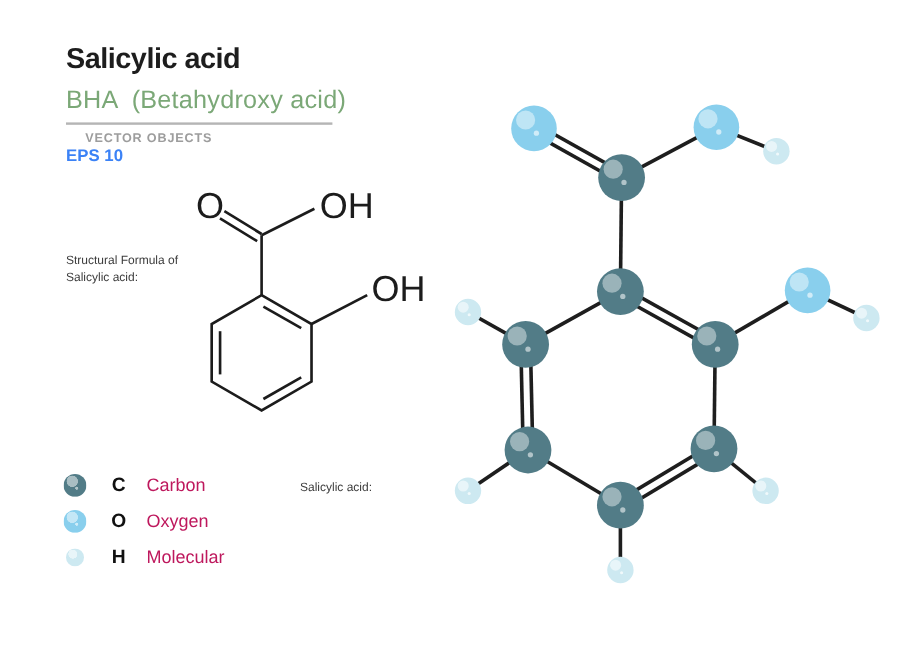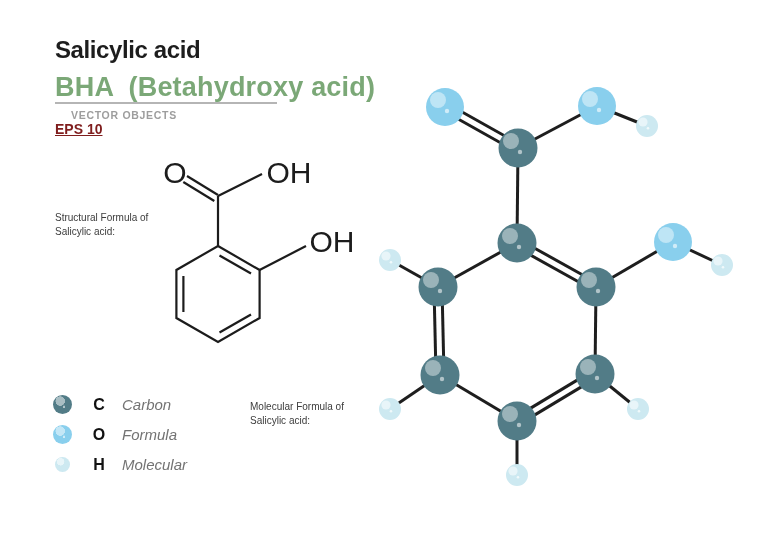--- a/index.html
+++ b/index.html
@@ -6,47 +6,47 @@
   .canvas {
     position:relative; width:768px; height:538px; background:#ffffff;
     font-family:"Liberation Sans", sans-serif; overflow:hidden;
   }
   .abs { position:absolute; }
   .title {
     left:55px; top:37px; font-size:24px; font-weight:700; color:#1d1d1d;
     letter-spacing:-0.4px; line-height:1.05;
   }
   .subtitle {
-    left:55px; top:72px; font-size:27px; font-weight:700; color:#7ba877;
+    left:55px; top:72px; font-size:21px; font-weight:400; color:#7ba877;
     white-space:pre; letter-spacing:0.2px;
   }
   .divider { left:55px; top:102px; width:222px; height:1.5px; background:#b5b5b5; }
   .meta-small {
     left:55px; top:109px; font-size:10.5px; font-weight:700; color:#9d9d9d;
     letter-spacing:0.7px;
     margin-left:16px;
   }
-  .meta-eps { left:55px; top:121px; font-size:14px; font-weight:700; color:#7f1d1d;text-decoration:underline; }
+  .meta-eps { left:55px; top:121px; font-size:14px; font-weight:700; color:#3b82f6; }
   .block-label { font-size:10px; color:#3c3c3c; line-height:1.4; }
   .struct-label { left:55px; top:211px; }
   .mol-label { left:250px; top:400px; }
   .formula {
     left:236px; top:441px; font-size:27px; font-weight:700; color:#1d1d1d;
     letter-spacing:0.5px;
   }
   .formula sub { font-size:16px; line-height:0; }
   .legend { left:53px; top:394px; display:flex; flex-direction:column; gap:9px; }
   .legend-row { display:flex; align-items:center; height:21px; }
   .legend-circle { width:19px; height:19px; border-radius:50%; margin-right:16px; flex:0 0 auto; }
   .legend-circle.small { width:15px; height:15px; margin-left:2px; margin-right:18px; }
   .legend-symbol {
     width:22px; font-weight:700; font-size:16px; color:#111111;
     margin-right:12px; text-align:center; flex:0 0 auto;
   }
-  .legend-name { font-size:15px; color:#737373;font-style:italic; }
+  .legend-name { font-size:15px; color:#be185d; }
   .sphere-carbon {
     background:
       radial-gradient(circle at 38% 32%, rgba(255,255,255,.5) 0 26%, rgba(255,255,255,0) 28%),
       radial-gradient(circle at 58% 62%, rgba(255,255,255,.55) 0 7%, rgba(255,255,255,0) 9%),
       #527c87;
   }
   .sphere-oxygen {
     background:
       radial-gradient(circle at 38% 32%, rgba(255,255,255,.5) 0 26%, rgba(255,255,255,0) 28%),
       radial-gradient(circle at 58% 62%, rgba(255,255,255,.6) 0 7%, rgba(255,255,255,0) 9%),
@@ -74,34 +74,33 @@
   <div class="abs divider"></div>
   <div class="abs meta-small">VECTOR OBJECTS</div>
   <div class="abs meta-eps">EPS 10</div>
 
   <div class="abs block-label struct-label">
     <div>Structural Formula of</div>
     <div>Salicylic acid:</div>
   </div>
 
   <div class="abs block-label mol-label">
-    <div>Molecular Formula of</div>
     <div>Salicylic acid:</div>
   </div>
 
   <div class="abs legend">
     <div class="legend-row">
       <div class="legend-circle sphere-carbon"></div>
       <div class="legend-symbol">C</div>
       <div class="legend-name">Carbon</div>
     </div>
     <div class="legend-row">
       <div class="legend-circle sphere-oxygen"></div>
       <div class="legend-symbol">O</div>
-      <div class="legend-name">Formula</div>
+      <div class="legend-name">Oxygen</div>
     </div>
     <div class="legend-row">
       <div class="legend-circle small sphere-hydrogen"></div>
       <div class="legend-symbol">H</div>
       <div class="legend-name">Molecular</div>
     </div>
   </div>
 
   <svg class="abs" style="left:0; top:0;" width="768" height="538" viewBox="0 0 768 538">
 

